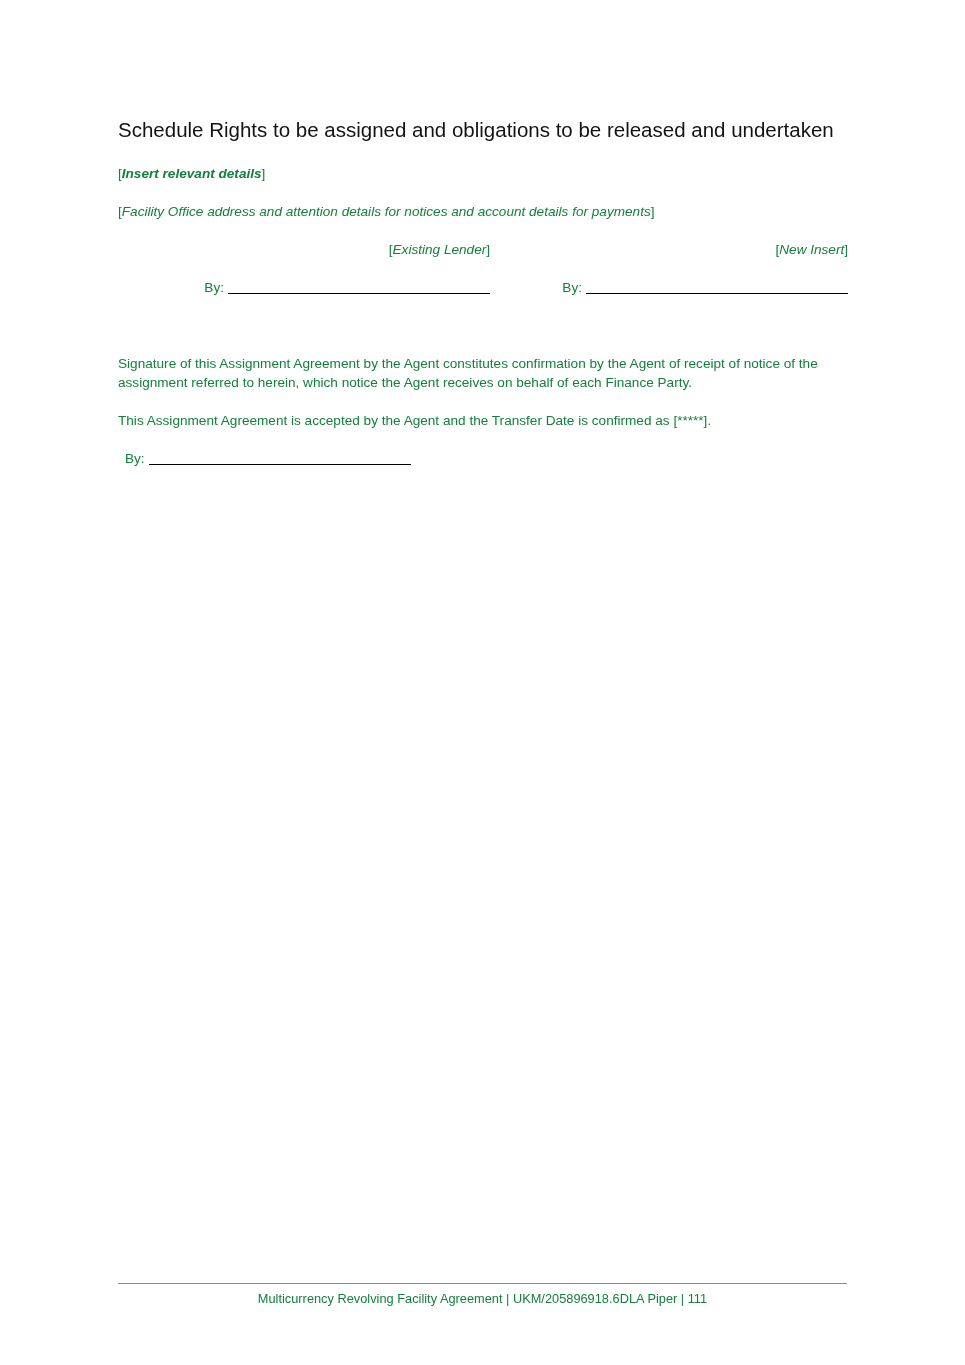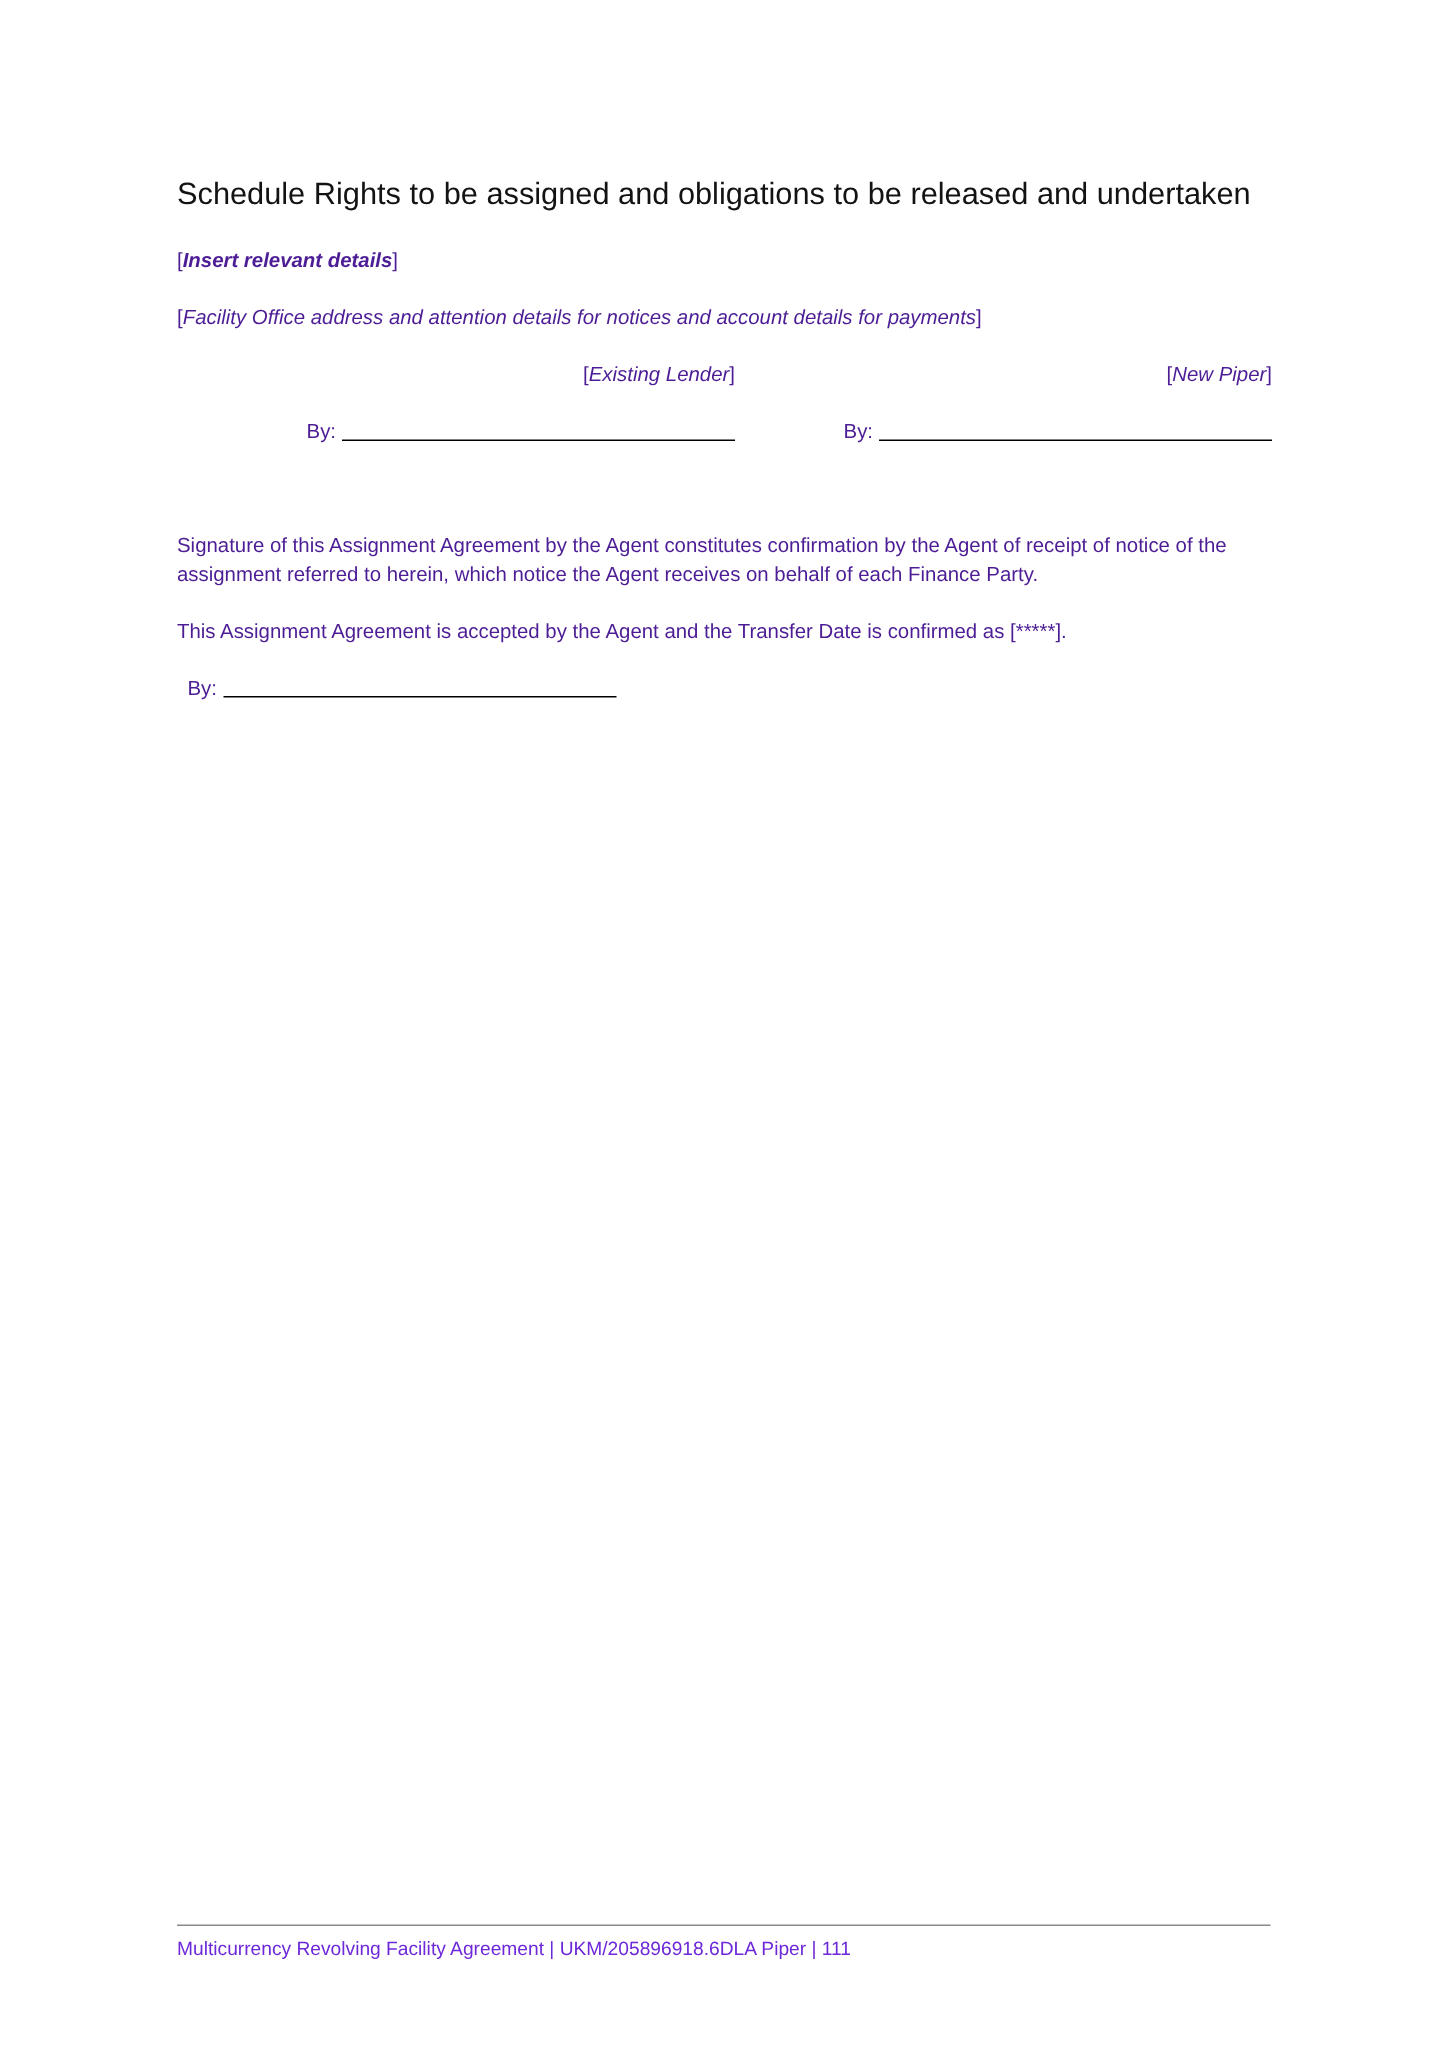--- a/index.html
+++ b/index.html
@@ -25,21 +25,21 @@
     font-size: 20.5px;
     font-weight: 400;
     line-height: 27px;
     color: #131313;
     margin: 0 0 21px 0;
   }
   p.body-line {
     font-size: 13.6px;
     line-height: 19px;
     margin: 0 0 19px 0;
-    color: #4c1d95;
+    color: #15803d;
   }
   .italic { font-style: italic; margin-top: 36px; }
   .bold-italic { font-style: italic; font-weight: 700; }
   .indent { padding-left: 7px; }
   .sig-grid {
     display: grid;
     grid-template-columns: 372px 1fr;
     text-align: right;
   }
   .sig-grid p.body-line { margin-bottom: 19px; }
@@ -58,41 +58,41 @@
     right: 118px;
     top: 1283px;
   }
   .footer-rule {
     border-top: 1px solid #8a8a8a;
     height: 0;
     margin-bottom: 7px;
   }
   .footer-text {
     display: flex;
-    justify-content: flex-start;
+    justify-content: center;
     font-size: 12.8px;
     line-height: 16px;
-    color: #6d28d9;
+    color: #15803d;
   }
 </style>
 </head>
 <body>
 
 <div class="page">
   <div class="content">
 
     <h1 class="doc-heading">Schedule Rights to be assigned and obligations to be released and undertaken</h1>
 
     <p class="body-line"><span>[</span><span class="bold-italic">Insert relevant details</span><span>]</span></p>
 
     <p class="body-line"><span>[</span><span class="italic">Facility Office address and attention details for notices and account details for payments</span><span>]</span></p>
 
     <div class="sig-grid">
       <p class="body-line indent"><span>[</span><span class="italic">Existing Lender</span><span>]</span></p>
-      <p class="body-line"><span>[</span><span class="italic">New Piper</span><span>]</span></p>
+      <p class="body-line"><span>[</span><span class="italic">New Insert</span><span>]</span></p>
     </div>
 
     <div class="sig-grid">
       <p class="body-line indent by-row-gap"><span>By:</span><span class="uline"></span></p>
       <p class="body-line by-row-gap"><span>By:</span><span class="uline"></span></p>
     </div>
 
     <p class="body-line">Signature of this Assignment Agreement by the Agent constitutes confirmation by the Agent of receipt of notice of the assignment referred to herein, which notice the Agent receives on behalf of each Finance Party.</p>
 
     <p class="body-line">This Assignment Agreement is accepted by the Agent and the Transfer Date is confirmed as [*****].</p>

